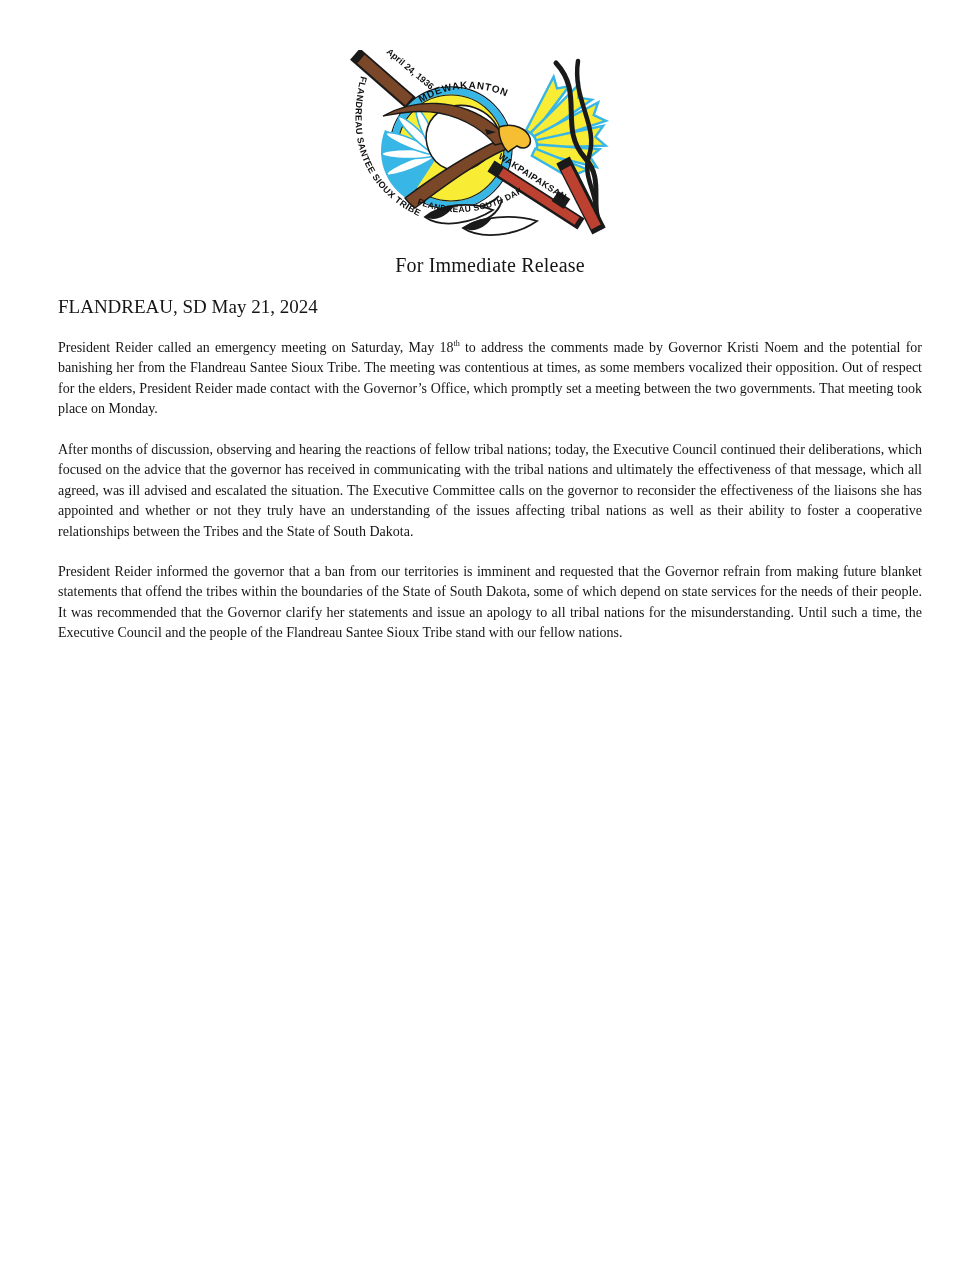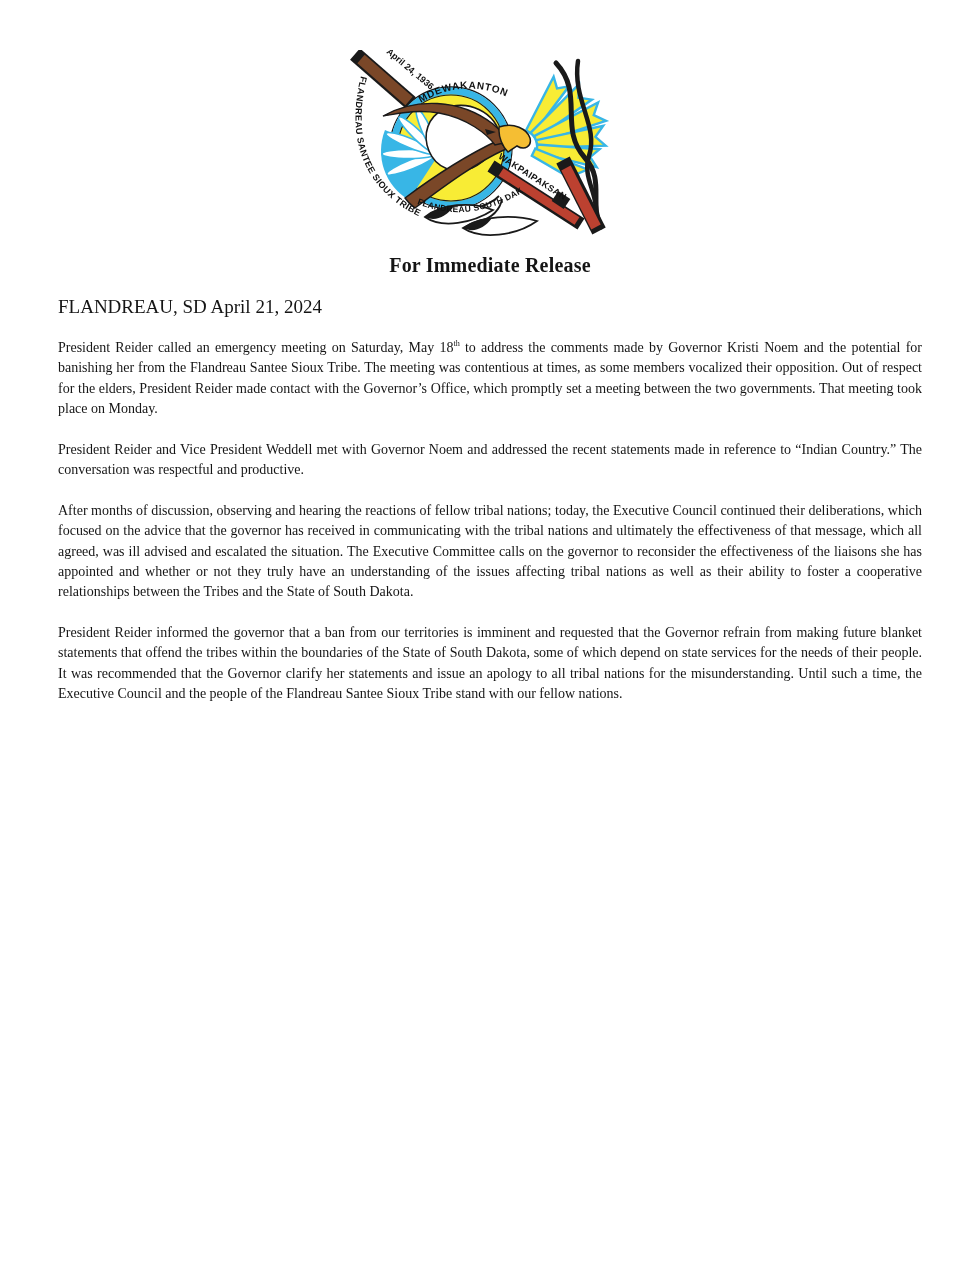--- a/index.html
+++ b/index.html
@@ -18,21 +18,21 @@
     text-align: center;
   }
   .logo-wrap svg { display: inline-block; }
   .seal-text {
     font-family: "Liberation Sans", sans-serif;
     font-weight: bold;
     fill: #111111;
   }
   .release-title {
     text-align: center;
-    font-weight: bold;
+    font-weight: normal;
     font-size: 20px;
     margin-top: 4px;
     letter-spacing: 0.2px;
   }
   .content {
     padding: 0 58px;
   }
   .dateline {
     font-size: 19px;
     margin-top: 19px;
@@ -138,24 +138,23 @@
       </text>
       <text class="seal-text" font-size="9" letter-spacing="0.5">
         <textPath href="#redPipeTextPath" startOffset="2">WAKPAIPAKSAN</textPath>
       </text>
     </svg>
   </div>
 
   <div class="release-title">For Immediate Release</div>
 
   <div class="content">
-    <div class="dateline">FLANDREAU, SD April 21, 2024</div>
+    <div class="dateline">FLANDREAU, SD May 21, 2024</div>
 
     <p><span>President Reider called an emergency meeting on Saturday, May 18</span><sup>th</sup><span> to address the comments made by Governor Kristi Noem and the potential for banishing her from the Flandreau Santee Sioux Tribe. The meeting was contentious at times, as some members vocalized their opposition. Out of respect for the elders, President Reider made contact with the Governor’s Office, which promptly set a meeting between the two governments. That meeting took place on Monday.</span></p>
 
-    <p>President Reider and Vice President Weddell met with Governor Noem and addressed the recent statements made in reference to “Indian Country.” The conversation was respectful and productive.</p>
 
     <p>After months of discussion, observing and hearing the reactions of fellow tribal nations; today, the Executive Council continued their deliberations, which focused on the advice that the governor has received in communicating with the tribal nations and ultimately the effectiveness of that message, which all agreed, was ill advised and escalated the situation. The Executive Committee calls on the governor to reconsider the effectiveness of the liaisons she has appointed and whether or not they truly have an understanding of the issues affecting tribal nations as well as their ability to foster a cooperative relationships between the Tribes and the State of South Dakota.</p>
 
     <p>President Reider informed the governor that a ban from our territories is imminent and requested that the Governor refrain from making future blanket statements that offend the tribes within the boundaries of the State of South Dakota, some of which depend on state services for the needs of their people. It was recommended that the Governor clarify her statements and issue an apology to all tribal nations for the misunderstanding. Until such a time, the Executive Council and the people of the Flandreau Santee Sioux Tribe stand with our fellow nations.</p>
   </div>
 
 </div>
 
 </body></html>

